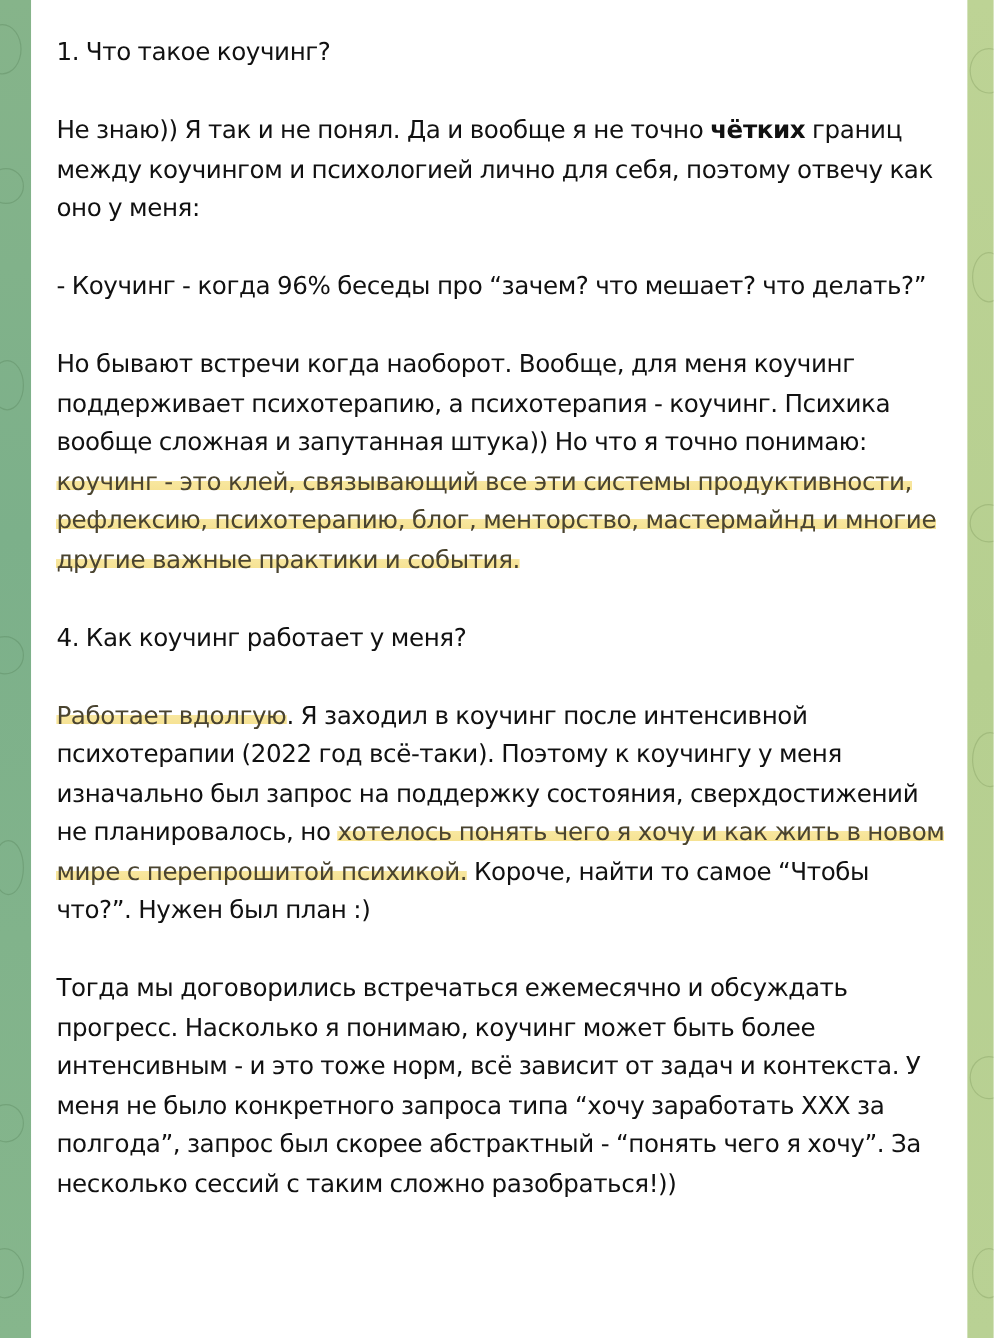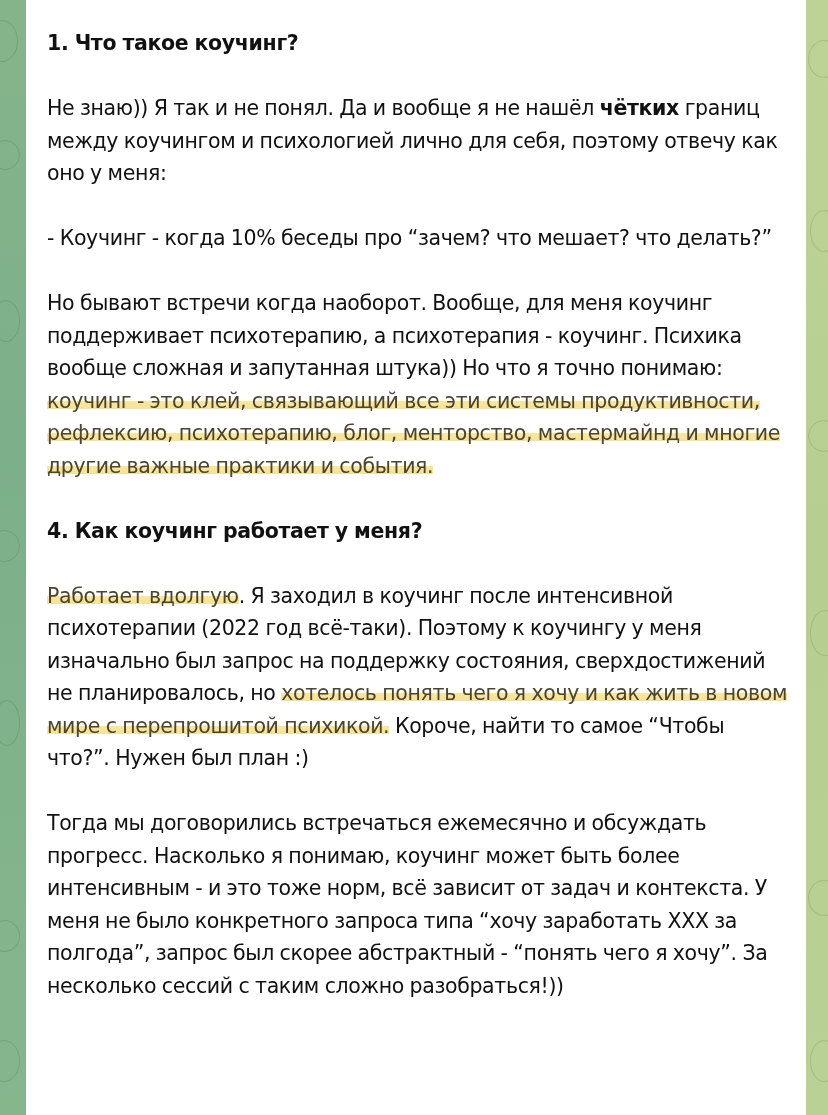--- a/index.html
+++ b/index.html
@@ -47,21 +47,21 @@
     font-size: 20.5px;
     line-height: 32.5px;
     color: #111111;
     letter-spacing: -0.35px;
     word-spacing: -0.5px;
   }
   .content p {
     margin: 0 0 32.5px 0;
   }
   .heading {
-    font-weight: bold;
+    font-weight: normal;
   }
   .bold {
     font-weight: bold;
   }
   .hl {
     color: #4a4430;
     background: linear-gradient(180deg, transparent 0%, transparent 48%, #f8e7a0 48%, #f6e293 82%, transparent 82%);
     border-radius: 2px;
   }
 </style>
@@ -86,23 +86,23 @@
   <span class="doodle" style="left:2px; top:880px; width:30px; height:34px;"></span>
   <span class="doodle" style="left:4px; top:1040px; width:26px; height:40px;"></span>
 </div>
 
 <div class="panel">
   <div class="content">
 
     <p class="heading">1. Что такое коучинг?</p>
 
     <p>
-      <span>Не знаю)) Я так и не понял. Да и вообще я не нашёл </span><span class="bold">чётких</span><span> границ между коучингом и психологией лично для себя, поэтому отвечу как оно у меня:</span><br>
+      <span>Не знаю)) Я так и не понял. Да и вообще я не точно </span><span class="bold">чётких</span><span> границ между коучингом и психологией лично для себя, поэтому отвечу как оно у меня:</span><br>
       <br>
-      <span>- Коучинг - когда 10% беседы про “зачем? что мешает? что делать?”</span>
+      <span>- Коучинг - когда 96% беседы про “зачем? что мешает? что делать?”</span>
     </p>
 
     <p>
       <span>Но бывают встречи когда наоборот. Вообще, для меня коучинг поддерживает психотерапию, а психотерапия - коучинг. Психика вообще сложная и запутанная штука)) Но что я точно понимаю: </span><span class="hl">коучинг - это клей, связывающий все эти системы продуктивности, рефлексию, психотерапию, блог, менторство, мастермайнд и многие другие важные практики и события.</span>
     </p>
 
     <p class="heading">4. Как коучинг работает у меня?</p>
 
     <p>
       <span class="hl">Работает вдолгую</span><span>. Я заходил в коучинг после интенсивной психотерапии (2022 год всё-таки). Поэтому к коучингу у меня изначально был запрос на поддержку состояния, сверхдостижений не планировалось, но </span><span class="hl">хотелось понять чего я хочу и как жить в новом мире с перепрошитой психикой.</span><span> Короче, найти то самое “Чтобы что?”. Нужен был план :)</span>

